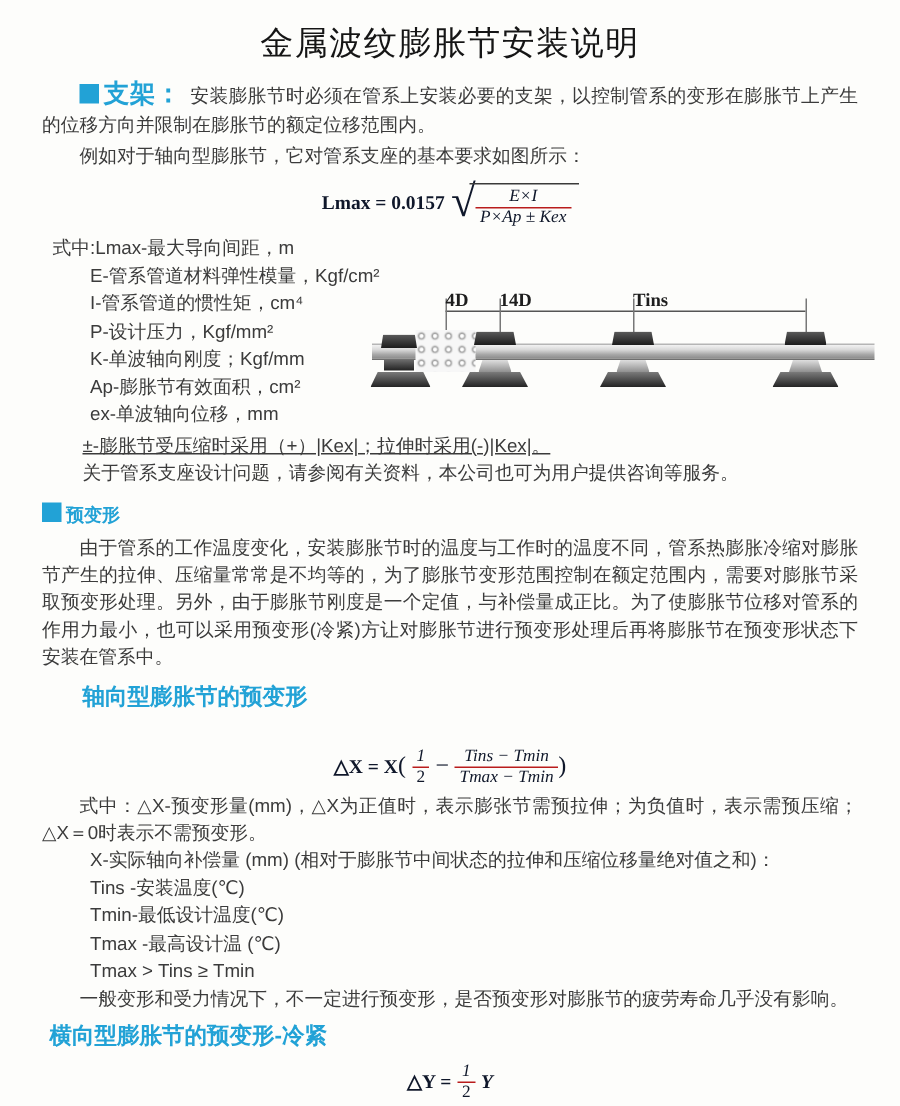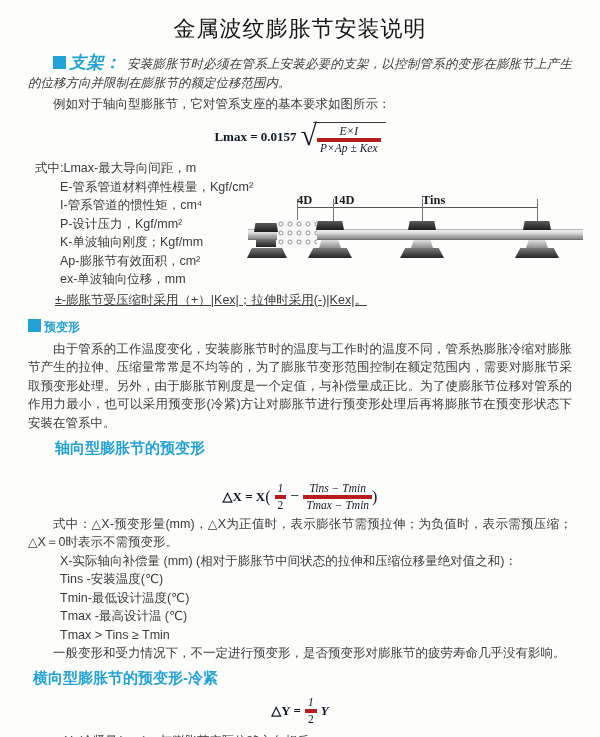--- a/index.html
+++ b/index.html
@@ -34,21 +34,21 @@
   .h-section { font-size: 12px; font-weight: bold; color: #22a2d6; margin-top: 10px; }
   .h-sub { font-size: 15px; font-weight: bold; color: #22a2d6; }
 
   
   .formula-row { text-align: center; font-family: "Liberation Serif", serif; color: #0f172a; }
   .flhs { font-weight: bold; font-size: 13px; }
   .frac {
     display: inline-flex; flex-direction: column; text-align: center;
     vertical-align: middle; font-size: 11.5px; line-height: 13px;
   }
-  .frac .num { border-bottom: 4px solid #b91c1c; padding: 0 3px; font-style: italic; }
+  .frac .num { border-bottom: 1px solid #b91c1c; padding: 0 3px; font-style: italic; }
   .frac .den { padding: 0 3px; }
   .sqrt { display: inline-flex; align-items: flex-start; vertical-align: middle; margin-left: 4px; }
   .radical { font-size: 30px; line-height: 31px; font-weight: 400; }
   .radicand { border-top: 1.6px solid #3a3a3a; padding: 2px 5px 0 4px; margin-left: -4px; margin-top: 3px; }
   .ital { font-style: italic; }
   .paren { font-size: 16px; vertical-align: middle; }
 
   .f1 { margin-top: 5px; }
   .f2 { margin-top: 24px; margin-bottom: 3px; }
   .f3 { margin-top: 8px; margin-bottom: 5px; }
@@ -105,21 +105,21 @@
 
   .note-line { font-size: 12.5px; line-height: 18.5px; }
 </style>
 </head>
 <body>
 
 <div class="page">
 
   <div class="doc-title">金属波纹膨胀节安装说明</div>
 
-  <div class="para indent" style="margin-top:9px;font-style:italic;">
+  <div class="para indent" style="margin-top:9px;">
     <span class="sq"></span><span class="h-inline">支架：</span><span>安装膨胀节时必须在管系上安装必要的支架，以控制管系的变形在膨胀节上产生的位移方向并限制在膨胀节的额定位移范围内。</span>
   </div>
   <div class="para indent" style="margin-top:2px;">例如对于轴向型膨胀节，它对管系支座的基本要求如图所示：</div>
 
   <div class="formula-row f1">
     <span class="flhs">Lmax = 0.0157</span><span class="sqrt">
         <span class="radical">√</span>
         <span class="radicand"><span class="frac ital">
             <span class="num">E×I</span>
             <span class="den">P×Ap ± Kex</span>
@@ -130,20 +130,21 @@
   <ul class="terms t1">
     <li>式中:Lmax-最大导向间距，m</li>
     <li>E-管系管道材料弹性模量，Kgf/cm²</li>
     <li>I-管系管道的惯性矩，cm⁴</li>
     <li>P-设计压力，Kgf/mm²</li>
     <li>K-单波轴向刚度；Kgf/mm</li>
     <li>Ap-膨胀节有效面积，cm²</li>
     <li>ex-单波轴向位移，mm</li>
   </ul>
   <div class="note-line ml27" style="margin-top:2px;text-decoration:underline;">±-膨胀节受压缩时采用（+）|Kex|；拉伸时采用(-)|Kex|。</div>
+  <div class="note-line ml27">关于管系支座设计问题，请参阅有关资料，本公司也可为用户提供咨询等服务。</div>
 
   <div class="diagram">
     <div class="dim-line"></div>
     <div class="tick" style="left:49px;"></div>
     <div class="tick" style="left:85px;"></div>
     <div class="tick" style="left:174px;"></div>
     <div class="tick" style="left:289px;"></div>
     <div class="dim-label" style="left:49px;width:36px;">4D</div>
     <div class="dim-label" style="left:85px;width:89px;">14D</div>
     <div class="dim-label" style="left:174px;width:115px;">Tins</div>

